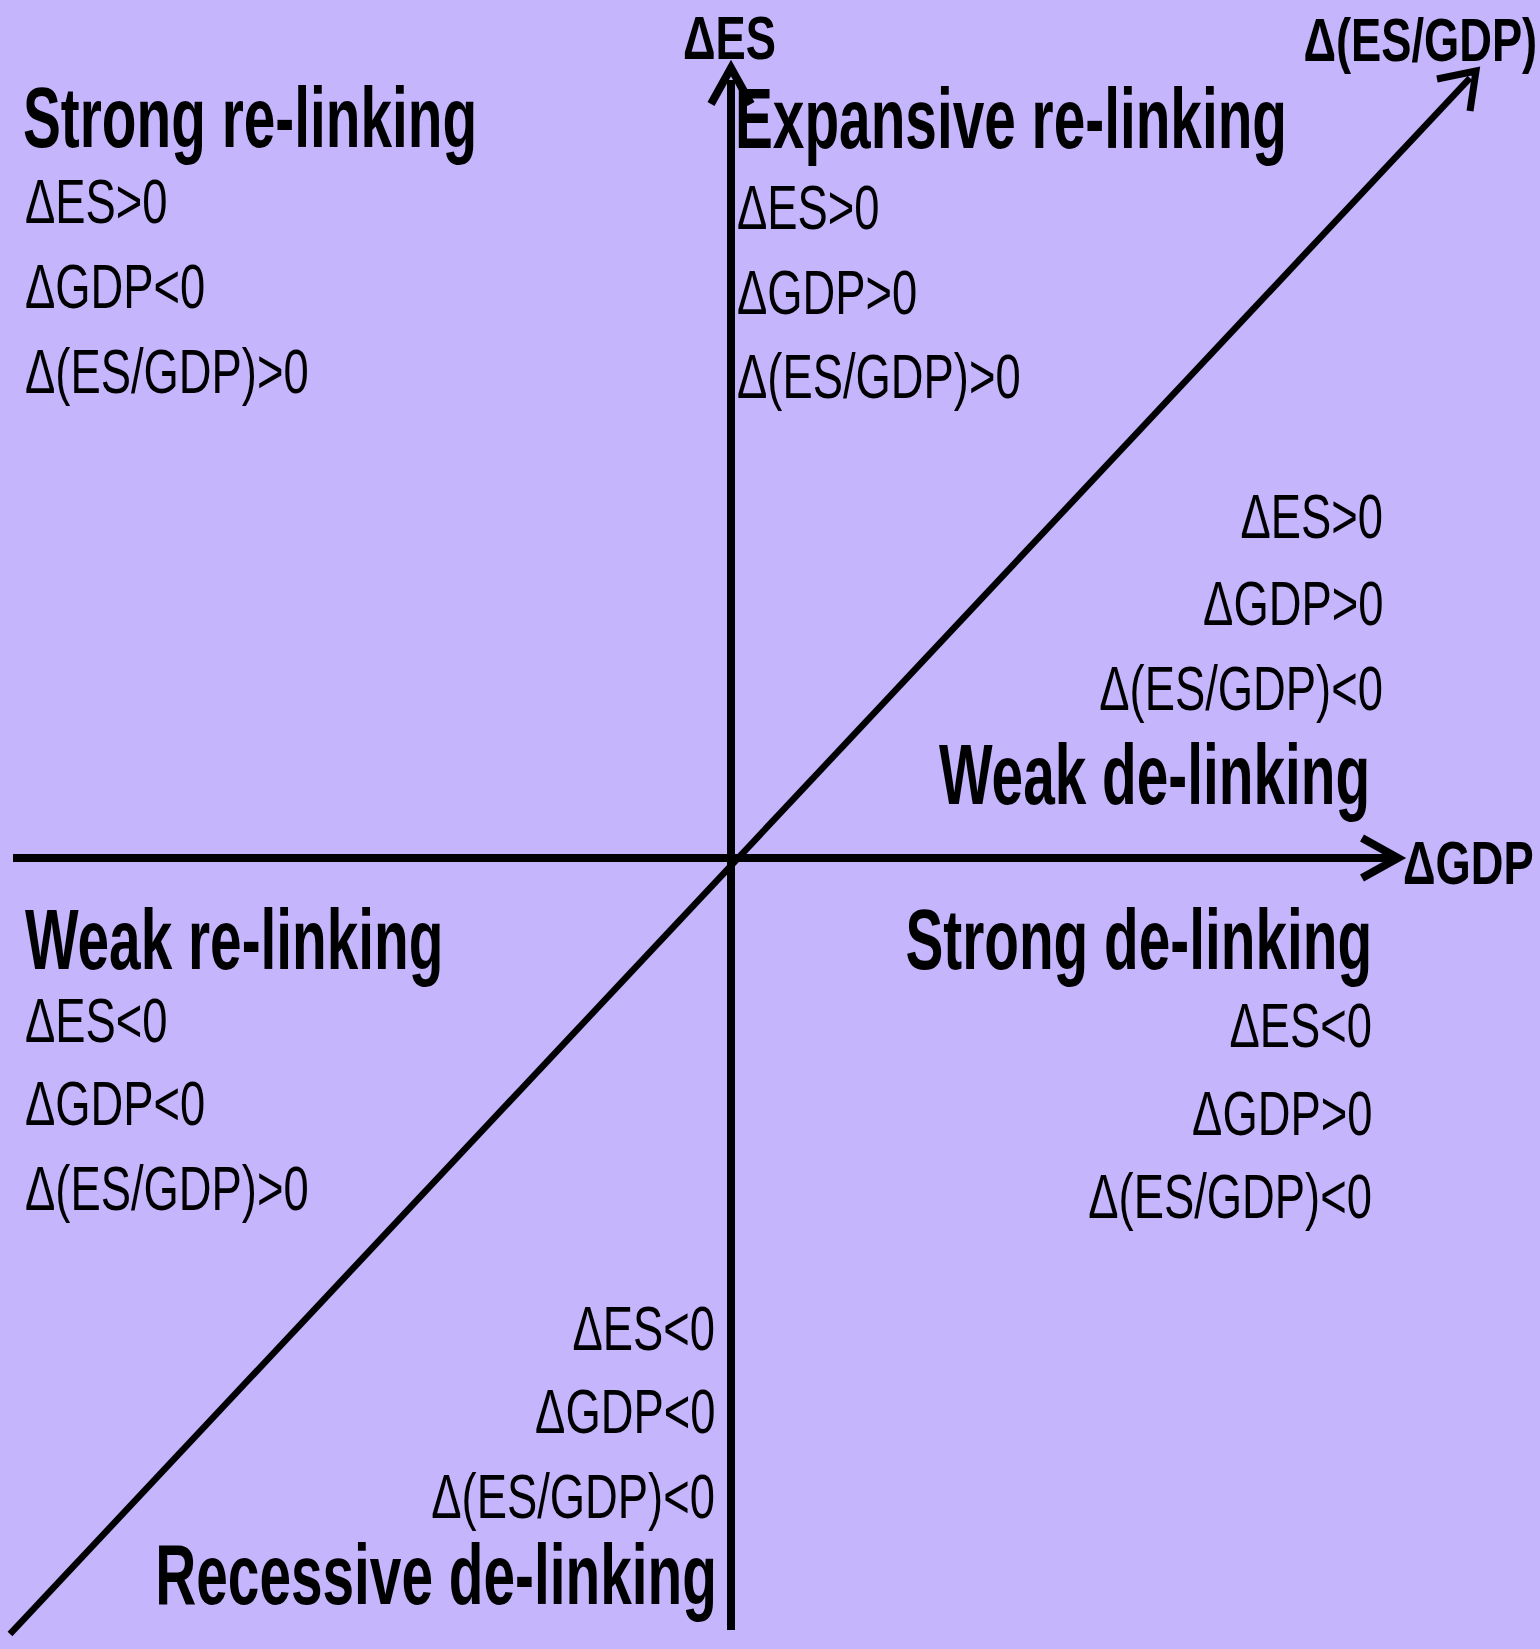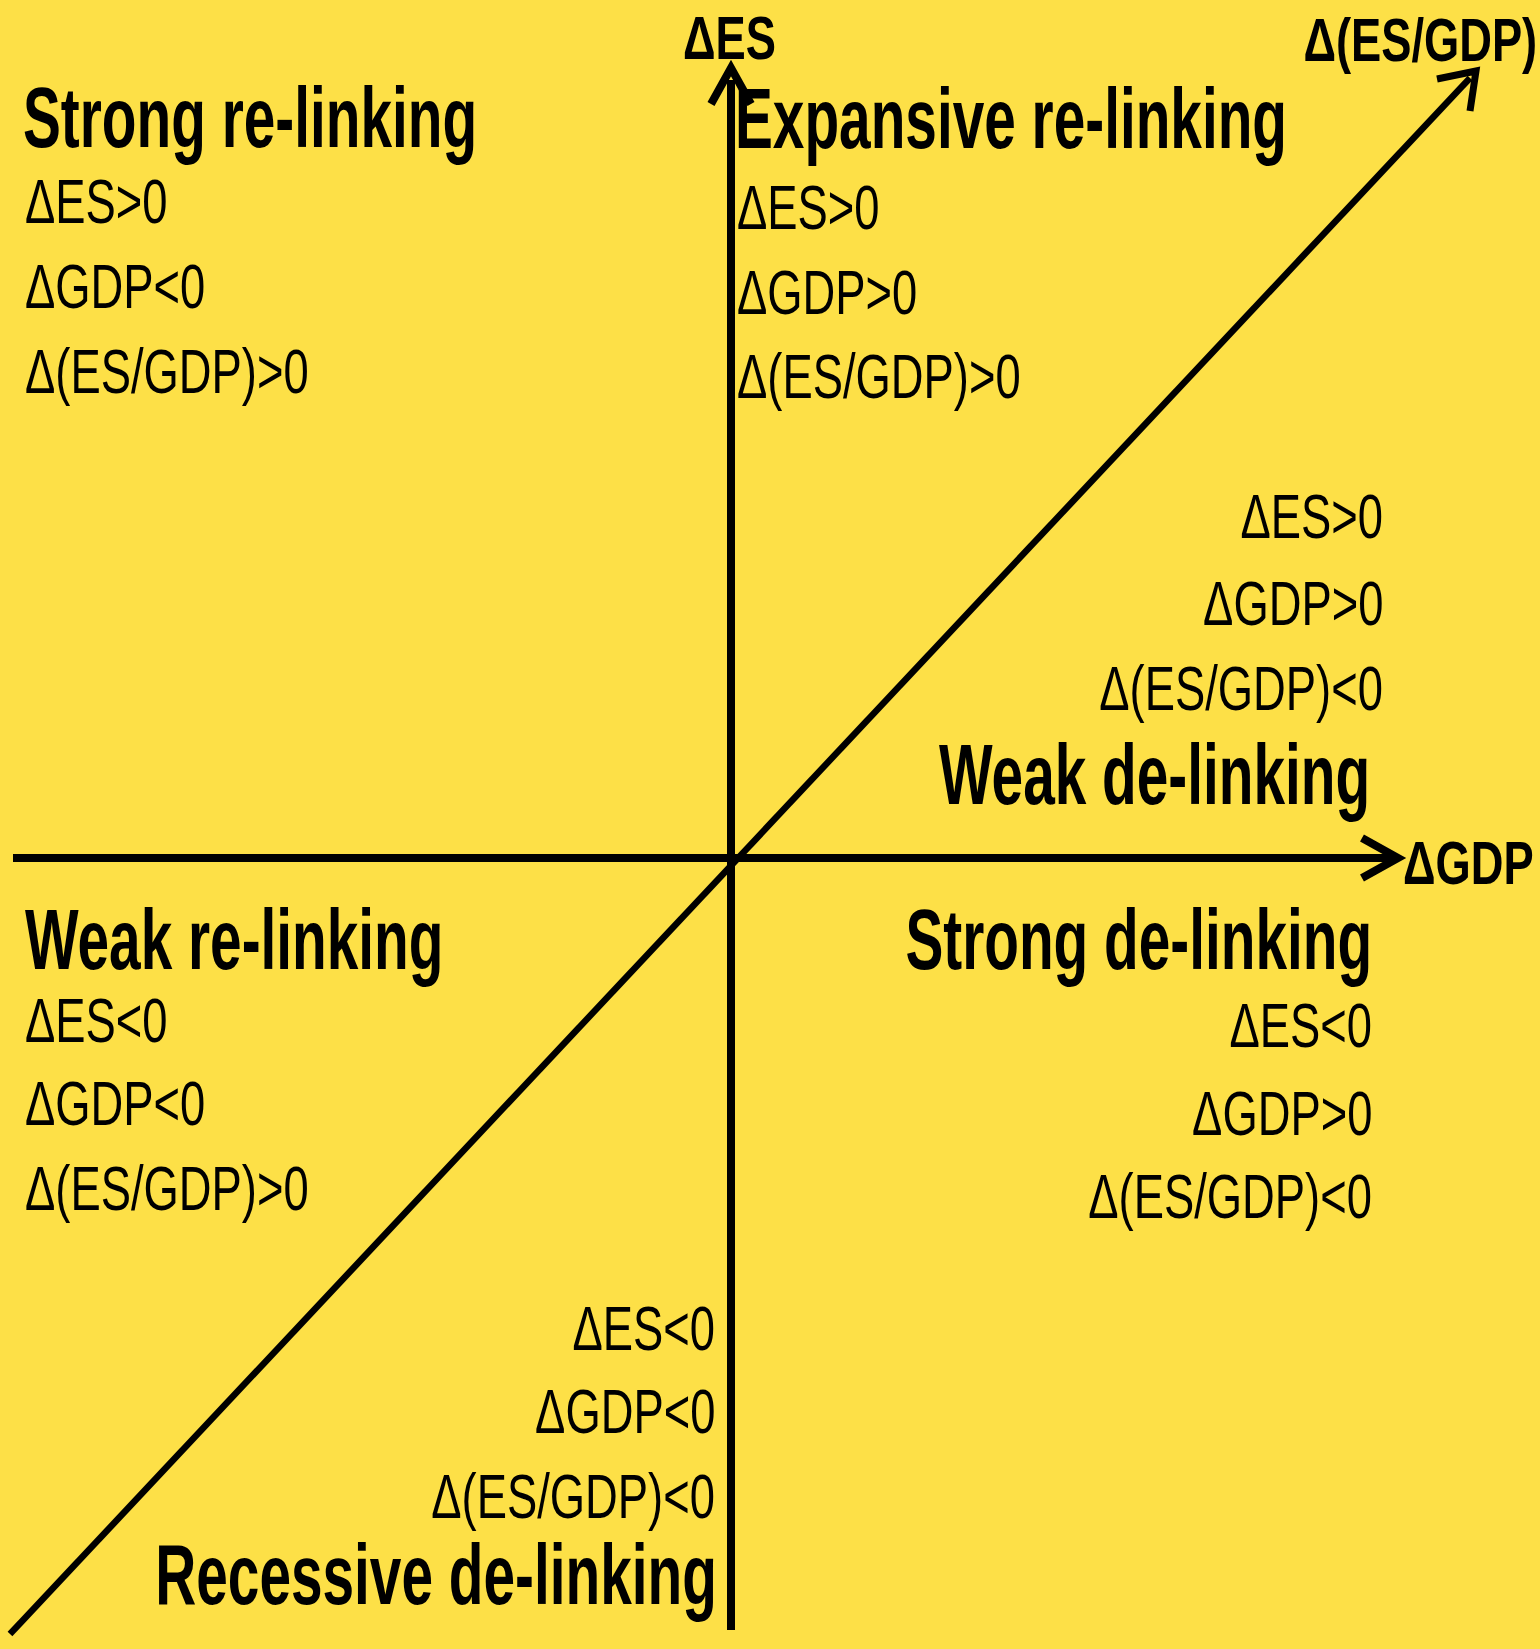--- a/index.html
+++ b/index.html
@@ -1,20 +1,20 @@
 <!DOCTYPE html>
 <html><head>
 <meta charset="utf-8">
 <style>
   html, body { margin: 0; padding: 0; background: #fff; }
   .canvas {
     position: relative;
     width: 1540px;
     height: 1649px;
-    background: #fde047;
+    background: #c4b5fd;
     overflow: hidden;
     font-family: "Liberation Sans", sans-serif;
     color: #000;
   }
   .axes-svg { position: absolute; left: 0; top: 0; }
   .txt { position: absolute; white-space: nowrap; line-height: 1; color: #000; }
   .q-title  { font-size: 86px; font-weight: bold; transform: scaleX(0.66); }
   .cond     { font-size: 63px; font-weight: normal; transform: scaleX(0.72); }
   .ax-label { font-size: 62px; font-weight: bold; transform: scaleX(0.73); }
   .o-left  { transform-origin: 0 0; }

